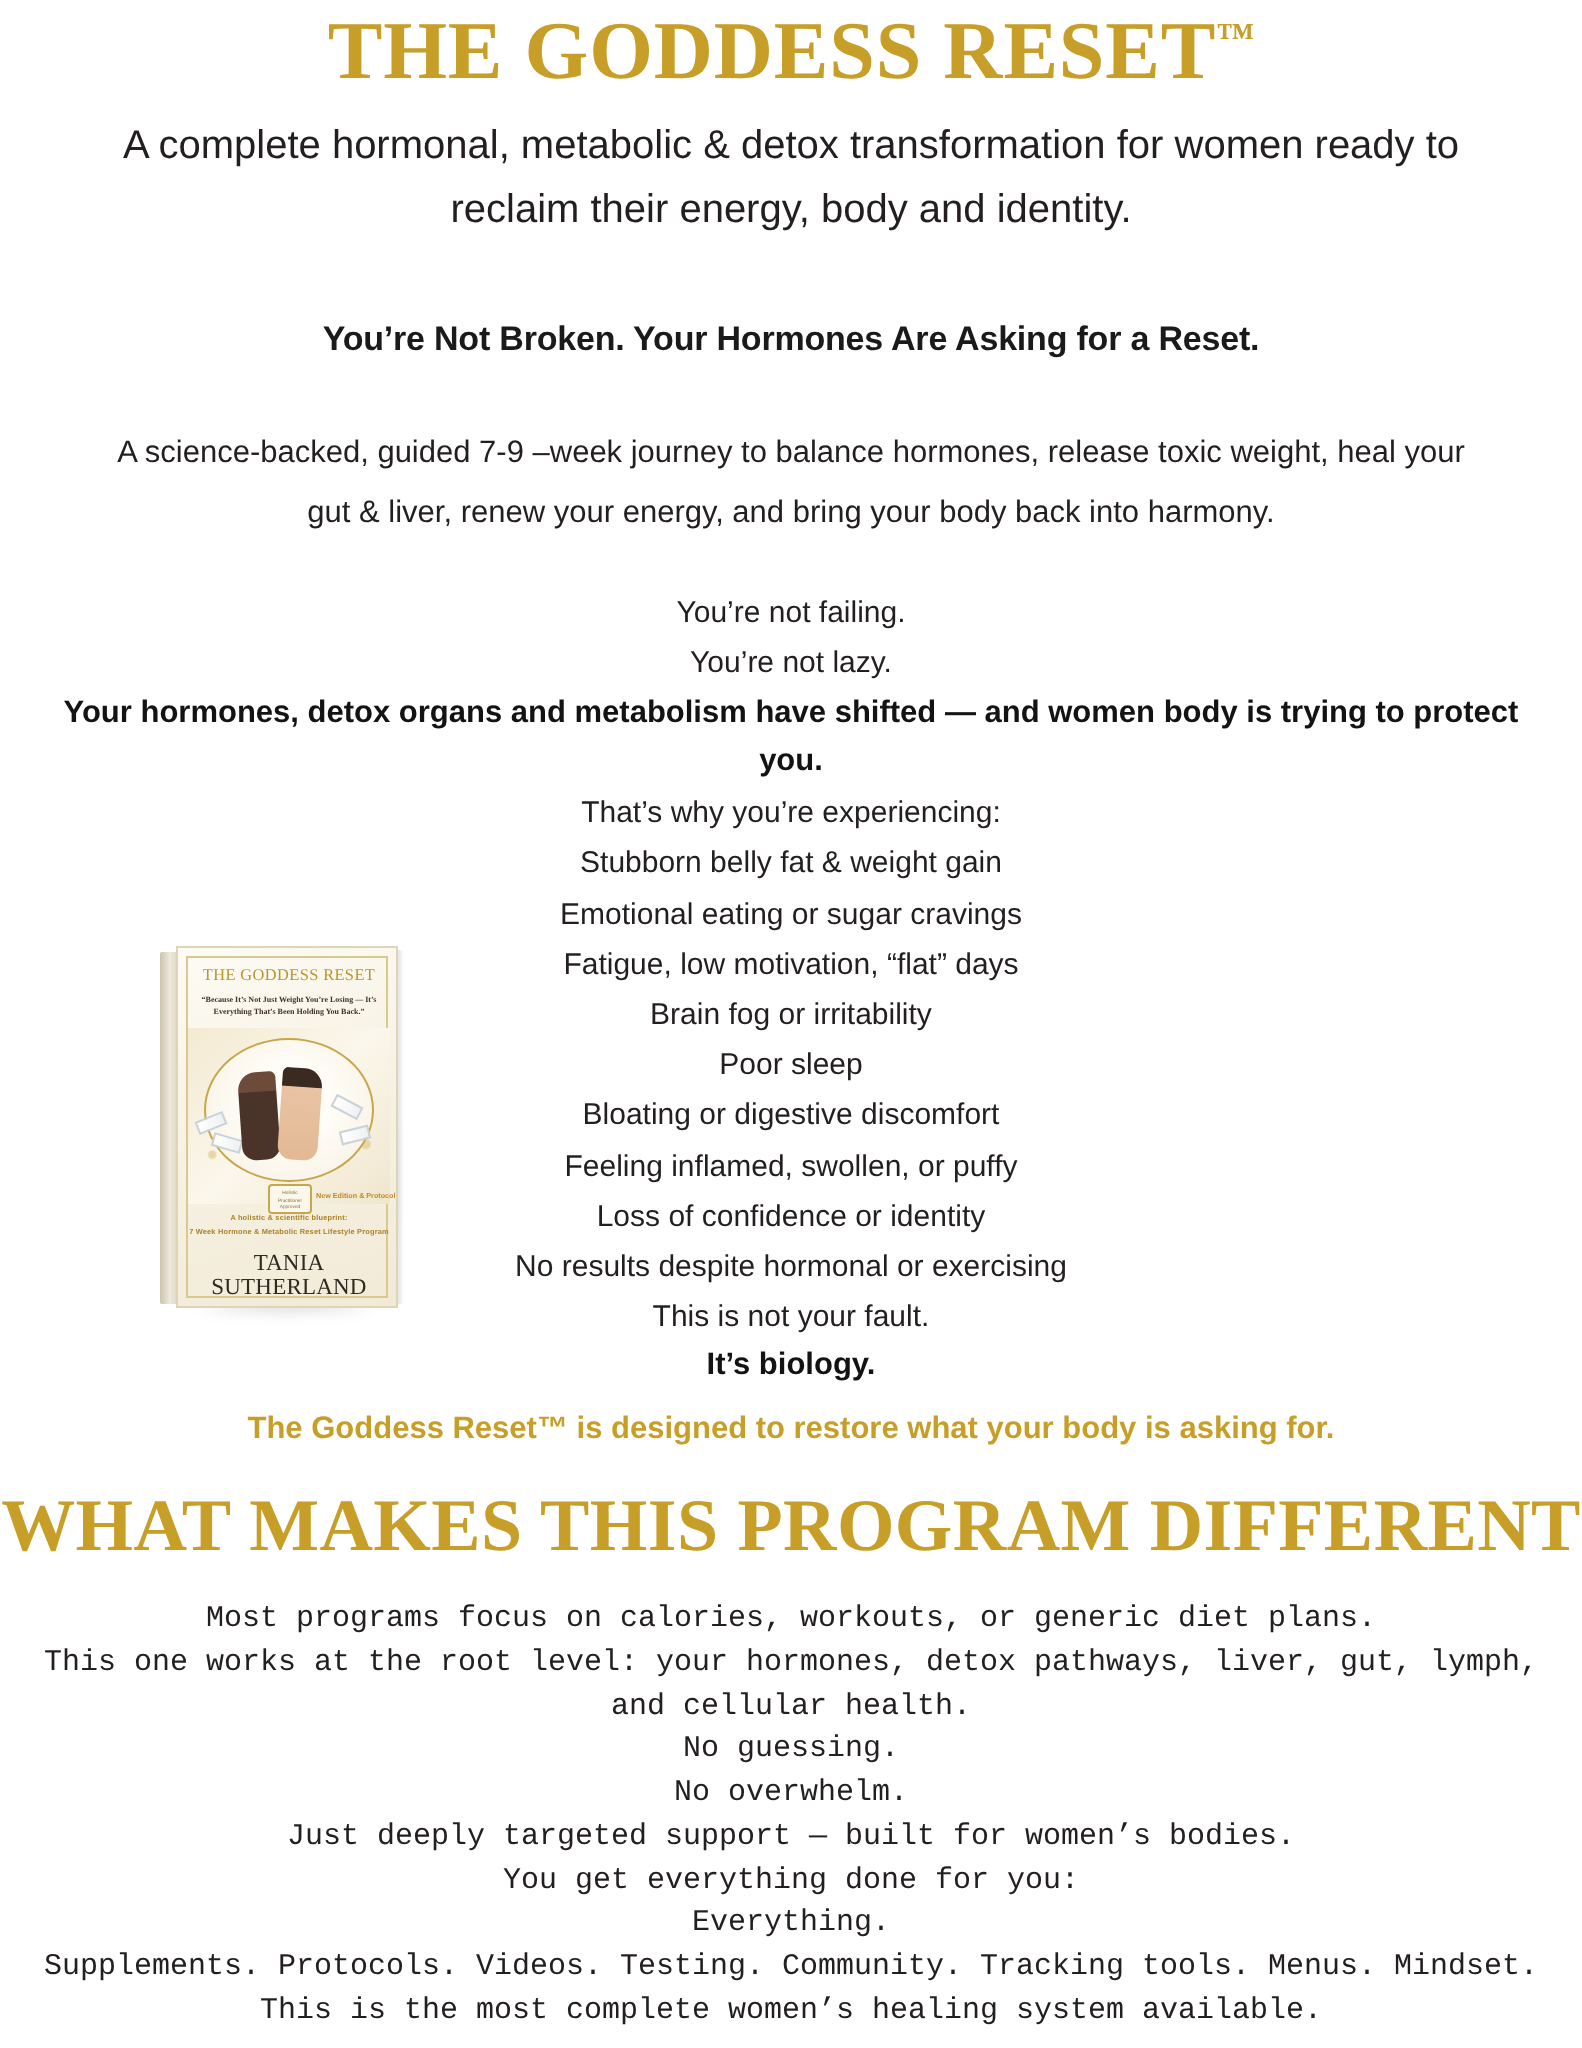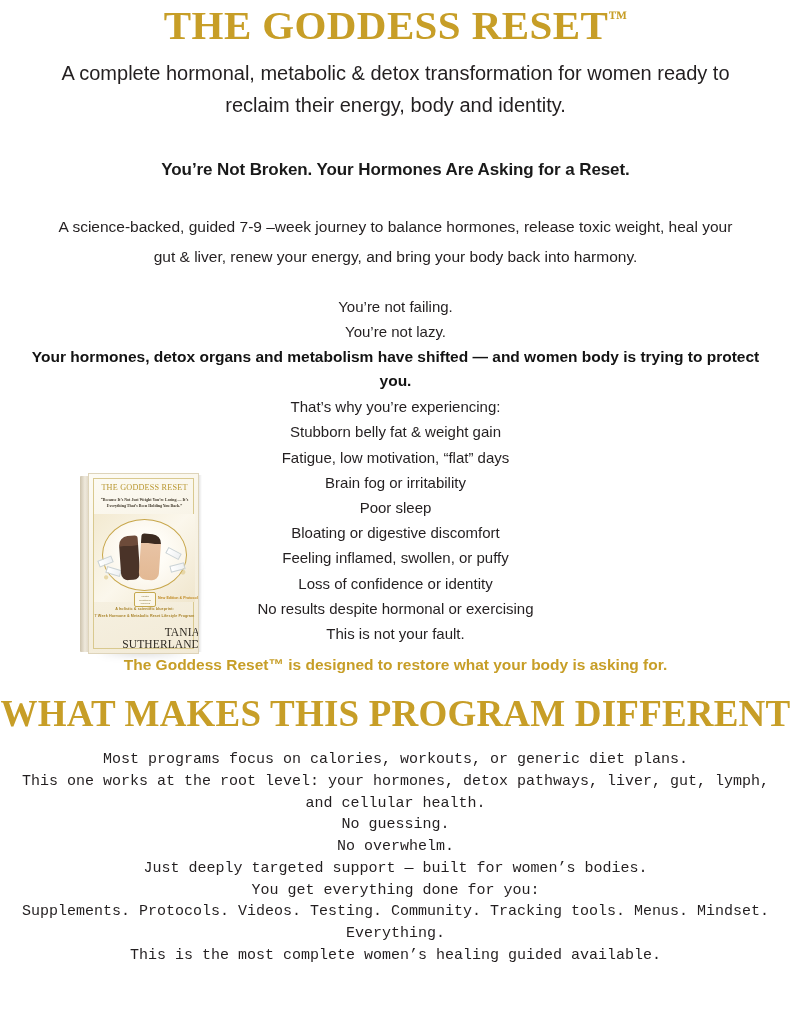--- a/index.html
+++ b/index.html
@@ -265,21 +265,21 @@
     top: 140px; left: 0; width: 111px;
     text-align: center;
     font-size: 3.7px;
     font-weight: bold;
     color: #a9832a;
     letter-spacing: .1px;
   }
   .bc-author {
     position: absolute;
     top: 152px; left: 0; width: 111px;
-    text-align: right;
+    text-align: center;
     font-family: "Liberation Serif", "DejaVu Serif", serif;
     font-size: 11.5px;
     letter-spacing: .1px;
     color: #2f2a22;
   }
   .book-edge {
     position: absolute;
     right: 0; top: 2px;
     width: 3px; height: 177px;
     background: linear-gradient(90deg, rgba(0,0,0,.10), rgba(0,0,0,0));
@@ -401,38 +401,40 @@
   <p class="lead-head">You’re Not Broken. Your Hormones Are Asking for a Reset.</p>
 
   <p class="lead-body">A science-backed, guided 7-9 –week journey to balance hormones, release toxic weight, heal your gut &amp; liver, renew your energy, and bring your body back into harmony.</p>
 
   <div class="stack" id="reassurance-stack">
       <div class="ln">You’re not failing.</div>
       <div class="ln">You’re not lazy.</div>
       <div class="ln bold">Your hormones, detox organs and metabolism have shifted — and women body is trying to protect you.</div>
       <div class="ln">That’s why you’re experiencing:</div>
       <div class="ln">Stubborn belly fat &amp; weight gain</div>
+      <div class="ln">Emotional eating or sugar cravings</div>
       <div class="ln">Fatigue, low motivation, “flat” days</div>
       <div class="ln">Brain fog or irritability</div>
       <div class="ln">Poor sleep</div>
       <div class="ln">Bloating or digestive discomfort</div>
       <div class="ln">Feeling inflamed, swollen, or puffy</div>
       <div class="ln">Loss of confidence or identity</div>
       <div class="ln">No results despite hormonal or exercising</div>
       <div class="ln">This is not your fault.</div>
+      <div class="ln bold">It’s biology.</div>
       <div class="ln gold">The Goddess Reset™ is designed to restore what your body is asking for.</div>
     </div>
 
   <h2 class="section-title">WHAT MAKES THIS PROGRAM DIFFERENT</h2>
 
   <div class="bottom-stack" id="bottom-stack">
       <div class="ln">Most programs focus on calories, workouts, or generic diet plans.</div>
       <div class="ln">This one works at the root level: your hormones, detox pathways, liver, gut, lymph, and cellular health.</div>
       <div class="ln">No guessing.</div>
       <div class="ln">No overwhelm.</div>
       <div class="ln">Just deeply targeted support — built for women’s bodies.</div>
       <div class="ln">You get everything done for you:</div>
+      <div class="ln">Everything.</div>
       <div class="ln">Supplements. Protocols. Videos. Testing. Community. Tracking tools. Menus. Mindset.</div>
-      <div class="ln">Everything.</div>
-      <div class="ln">This is the most complete women’s healing guided available.</div>
+      <div class="ln">This is the most complete women’s healing system available.</div>
     </div>
 
 </div>
 
 </body></html>

